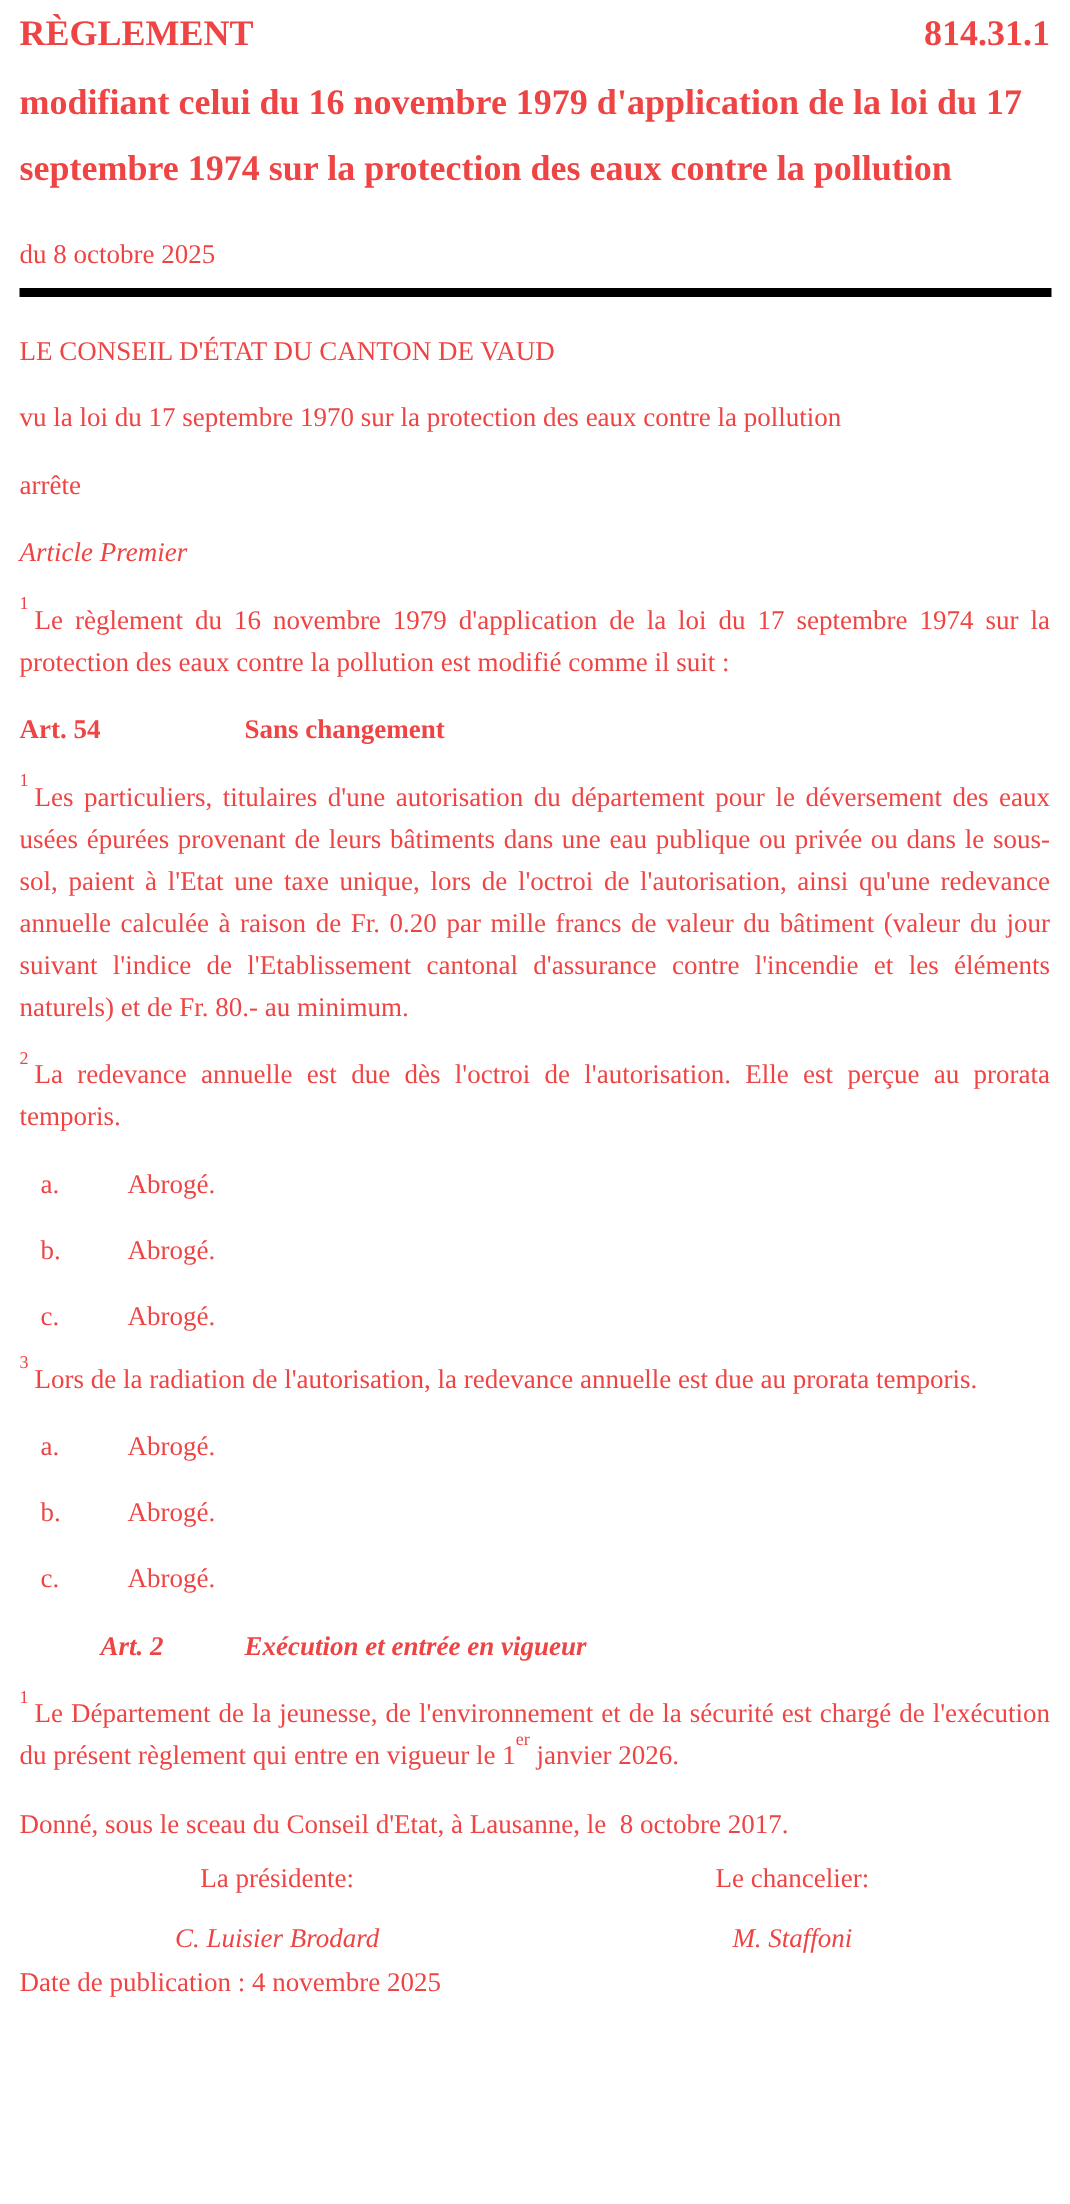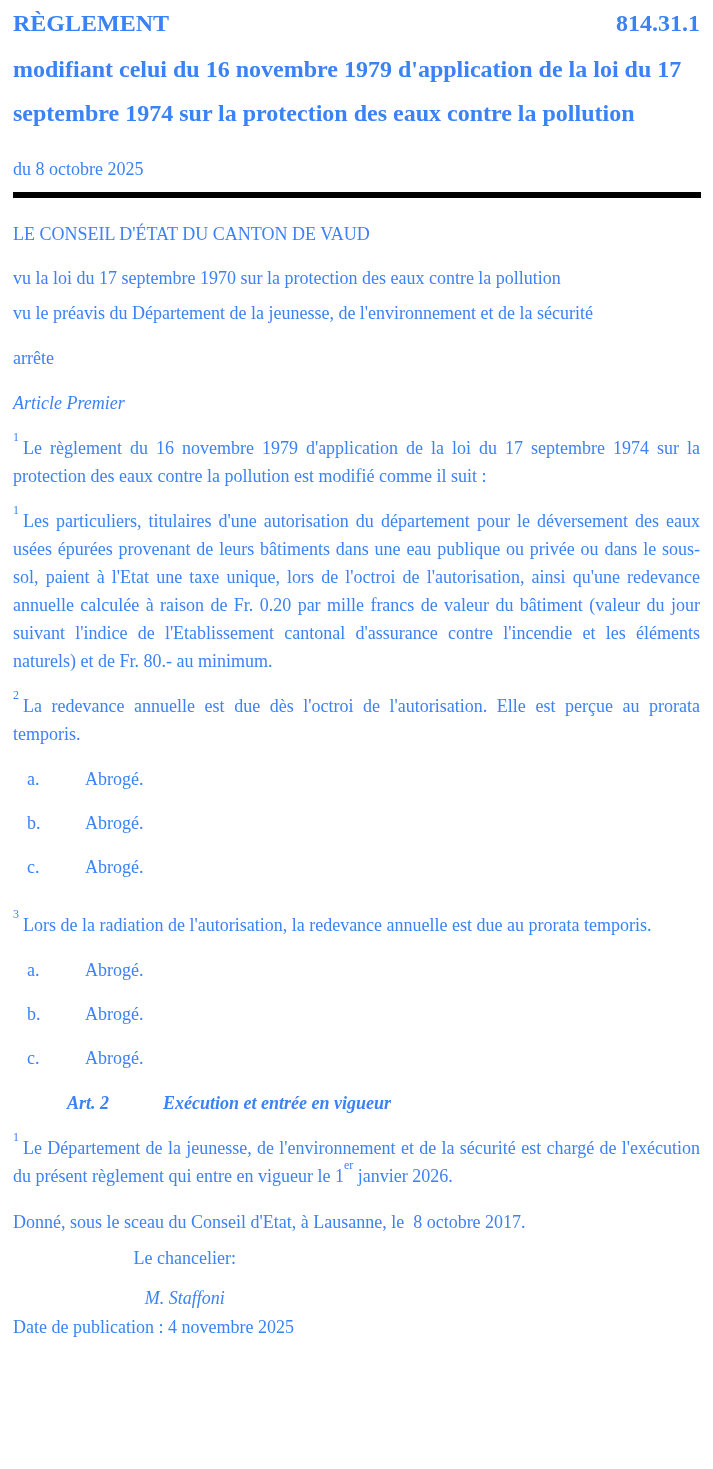--- a/index.html
+++ b/index.html
@@ -5,21 +5,21 @@
   html, body {
     margin: 0;
     padding: 0;
     background: #ffffff;
   }
   .page {
     position: relative;
     width: 713px;
     height: 1469px;
     background: #ffffff;
-    color: #3b82f6;
+    color: #ef4444;
     font-family: "Liberation Serif", "DejaVu Serif", serif;
     box-sizing: border-box;
     padding: 8px 13px 0 13px;
     overflow: hidden;
   }
   
   .header-row {
     display: flex;
     justify-content: space-between;
     align-items: baseline;
@@ -157,50 +157,53 @@
   <div class="date-line body-text">du 8 octobre 2025</div>
 
   <div class="rule"></div>
 
   <div class="body-text">
 
     <div class="authority">LE CONSEIL D'ÉTAT DU CANTON DE VAUD</div>
 
     <div>
       <p class="line">vu la loi du 17 septembre 1970 sur la protection des eaux contre la pollution</p>
-      <p class="line">vu le préavis du Département de la jeunesse, de l'environnement et de la sécurité</p>
     </div>
 
     <div class="decree-word">arrête</div>
 
     <div class="art-premier-heading">Article Premier</div>
 
     <p class="para"><sup class="fn">1</sup><span>Le règlement du 16 novembre 1979 d'application de la loi du 17 septembre 1974 sur la protection des eaux contre la pollution est modifié comme il suit :</span></p>
 
+    <div class="art-heading">
+      <span class="art-num">Art. 54</span>
+      <span>Sans changement</span>
+    </div>
 
     <p class="para" style="margin-top:14px"><sup class="fn">1</sup><span>Les particuliers, titulaires d'une autorisation du département pour le déversement des eaux usées épurées provenant de leurs bâtiments dans une eau publique ou privée ou dans le sous-sol, paient à l'Etat une taxe unique, lors de l'octroi de l'autorisation, ainsi qu'une redevance annuelle calculée à raison de Fr. 0.20 par mille francs de valeur du bâtiment (valeur du jour suivant l'indice de l'Etablissement cantonal d'assurance contre l'incendie et les éléments naturels) et de Fr. 80.- au minimum.</span></p>
 
     <p class="para"><sup class="fn">2</sup><span>La redevance annuelle est due dès l'octroi de l'autorisation. Elle est perçue au prorata temporis.</span></p>
 
     <div class="abro-list">
       <div class="abro-item">
         <span class="marker">a.</span>
         <span>Abrogé.</span>
       </div>
       <div class="abro-item">
         <span class="marker">b.</span>
         <span>Abrogé.</span>
       </div>
       <div class="abro-item">
         <span class="marker">c.</span>
         <span>Abrogé.</span>
       </div>
     </div>
 
-    <p class="para" style="margin-top:30px"><sup class="fn">3</sup><span>Lors de la radiation de l'autorisation, la redevance annuelle est due au prorata temporis.</span></p>
+    <p class="para" style="margin-top:14px"><sup class="fn">3</sup><span>Lors de la radiation de l'autorisation, la redevance annuelle est due au prorata temporis.</span></p>
 
     <div class="abro-list">
       <div class="abro-item">
         <span class="marker">a.</span>
         <span>Abrogé.</span>
       </div>
       <div class="abro-item">
         <span class="marker">b.</span>
         <span>Abrogé.</span>
       </div>
@@ -214,20 +217,24 @@
       <span class="art-num">Art. 2</span>
       <span>Exécution et entrée en vigueur</span>
     </div>
 
     <p class="para"><sup class="fn">1</sup><span>Le Département de la jeunesse, de l'environnement et de la sécurité est chargé de l'exécution du présent règlement qui entre en vigueur le 1</span><sup class="ord">er</sup><span> janvier 2026.</span></p>
 
     <div class="given-line">Donné, sous le sceau du Conseil d'Etat, à Lausanne, le  8 octobre 2017.</div>
 
     <div class="sig-block">
       <div class="sig-col">
+        <div class="sig-role">La présidente:</div>
+        <div class="sig-name">C. Luisier Brodard</div>
+      </div>
+      <div class="sig-col">
         <div class="sig-role">Le chancelier:</div>
         <div class="sig-name">M. Staffoni</div>
       </div>
     </div>
 
     <div class="pub-line">Date de publication : 4 novembre 2025</div>
 
   </div>
 </div>
 

